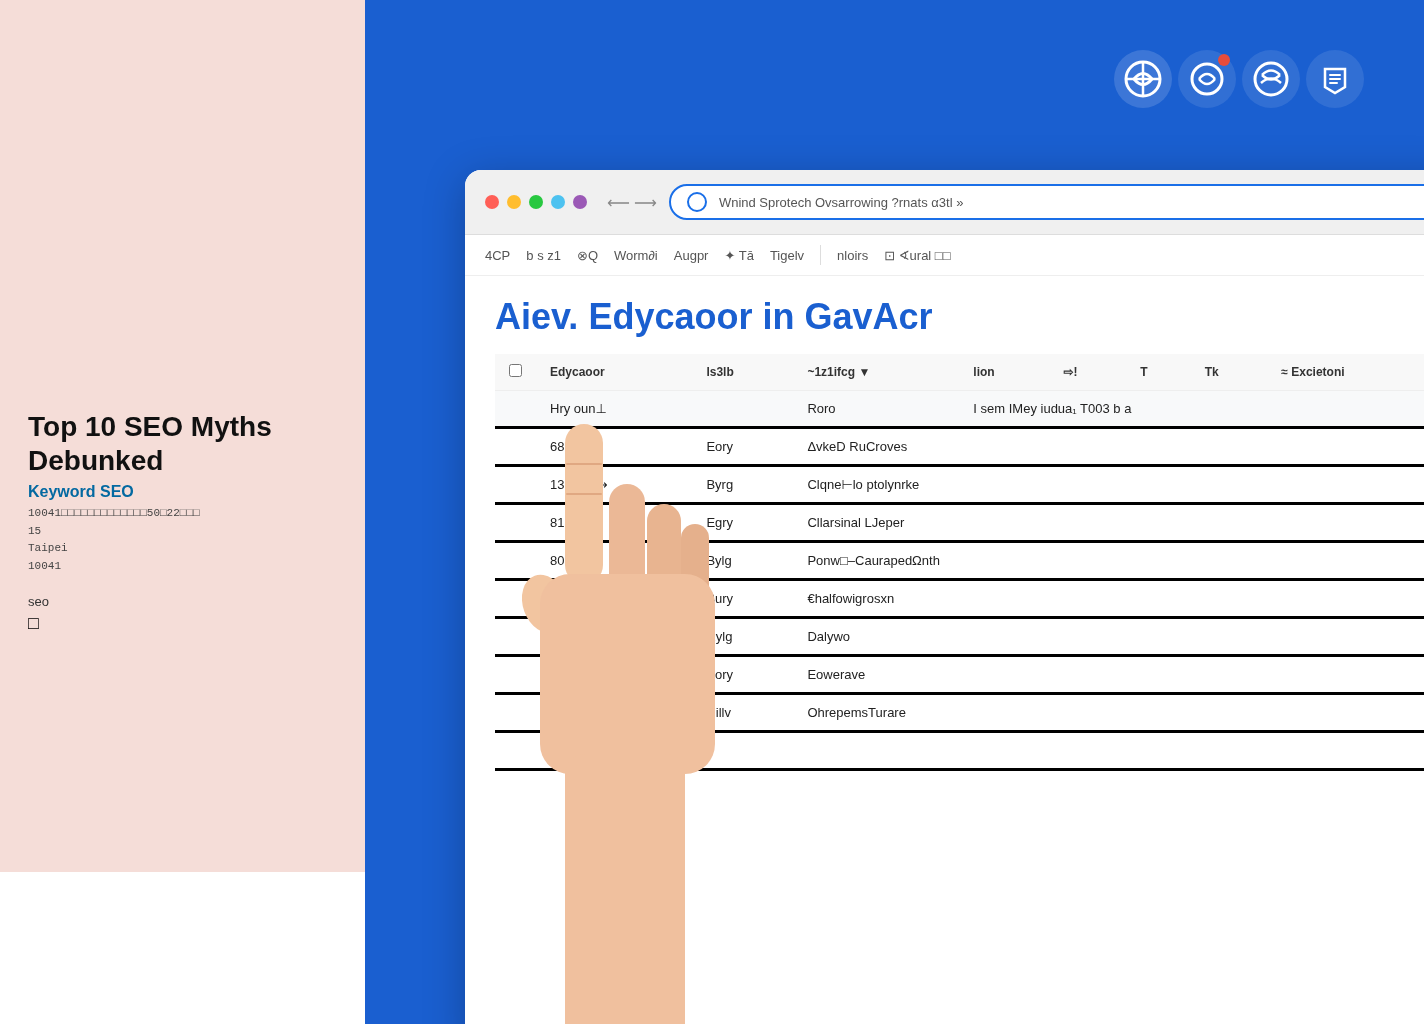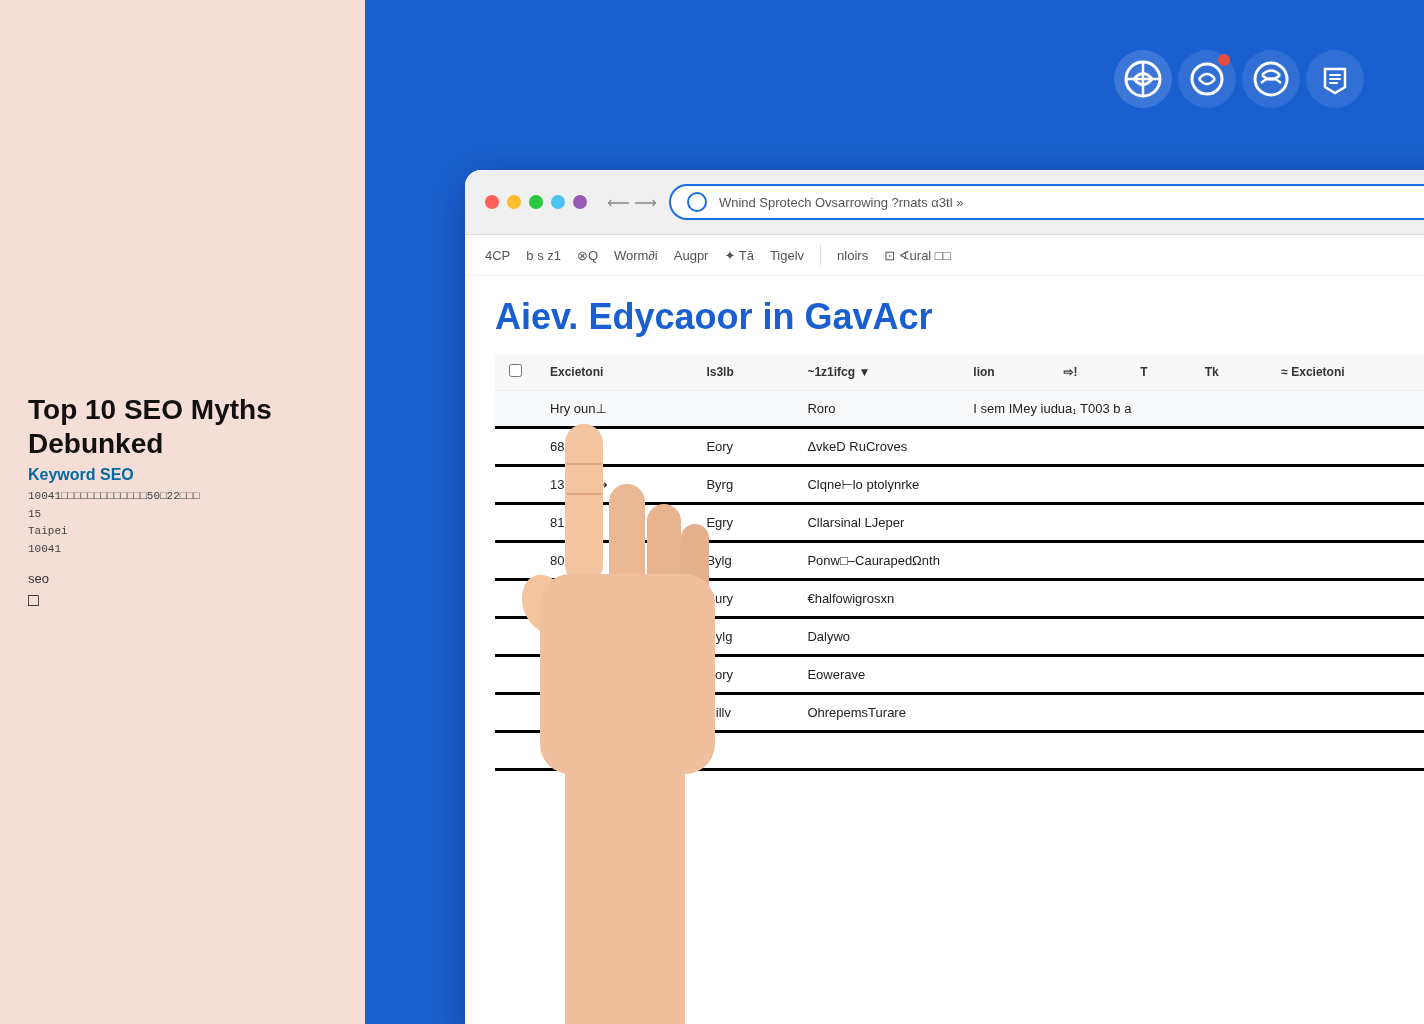--- a/index.html
+++ b/index.html
@@ -9,22 +9,22 @@
       overflow: hidden;
       font-family: -apple-system, BlinkMacSystemFont, 'Segoe UI', Arial, sans-serif;
       display: flex;
     }
 
     
     .sidebar {
       width: 365px;
       min-width: 365px;
       background: #f5ddd8;
-      height: 1024px;
-      padding: 13px 28px;
+      height: 872px;
+      padding: 30px 28px;
       display: flex;
       flex-direction: column;
       gap: 8px;
     }
 
     .sidebar-title {
       font-size: 28px;
       font-weight: 700;
       color: #111;
       line-height: 1.2;
@@ -48,21 +48,21 @@
     .sidebar-url {
       font-size: 10px;
       color: #555;
       word-break: break-all;
       margin-top: 4px;
     }
 
     .sidebar-tag {
       font-size: 13px;
       color: #333;
-      margin-top: 12px;
+      margin-top: 18px;
     }
 
     .sidebar-icon {
       font-size: 18px;
       margin-top: 4px;
     }
 
     
     .main {
       flex: 1;
@@ -352,21 +352,21 @@
 
     <div class="browser-content">
       <div class="content-title">
         <span>Aiev. Edycaoor  in  GavAcr</span>
       </div>
 
       <table class="data-table">
         <thead>
           <tr>
             <th style="width:20px;"><input type="checkbox" style=""></th>
-            <th>Excietoni</th>
+            <th>Edycaoor</th>
             <th>ls3lb</th>
             <th>~1z1ifcg ▼</th>
             <th>lion</th>
             <th>⇨!</th>
             <th>T</th>
             <th>Tk</th>
             <th>≈ Excietoni</th>
           </tr>
         </thead>
         <tbody>

